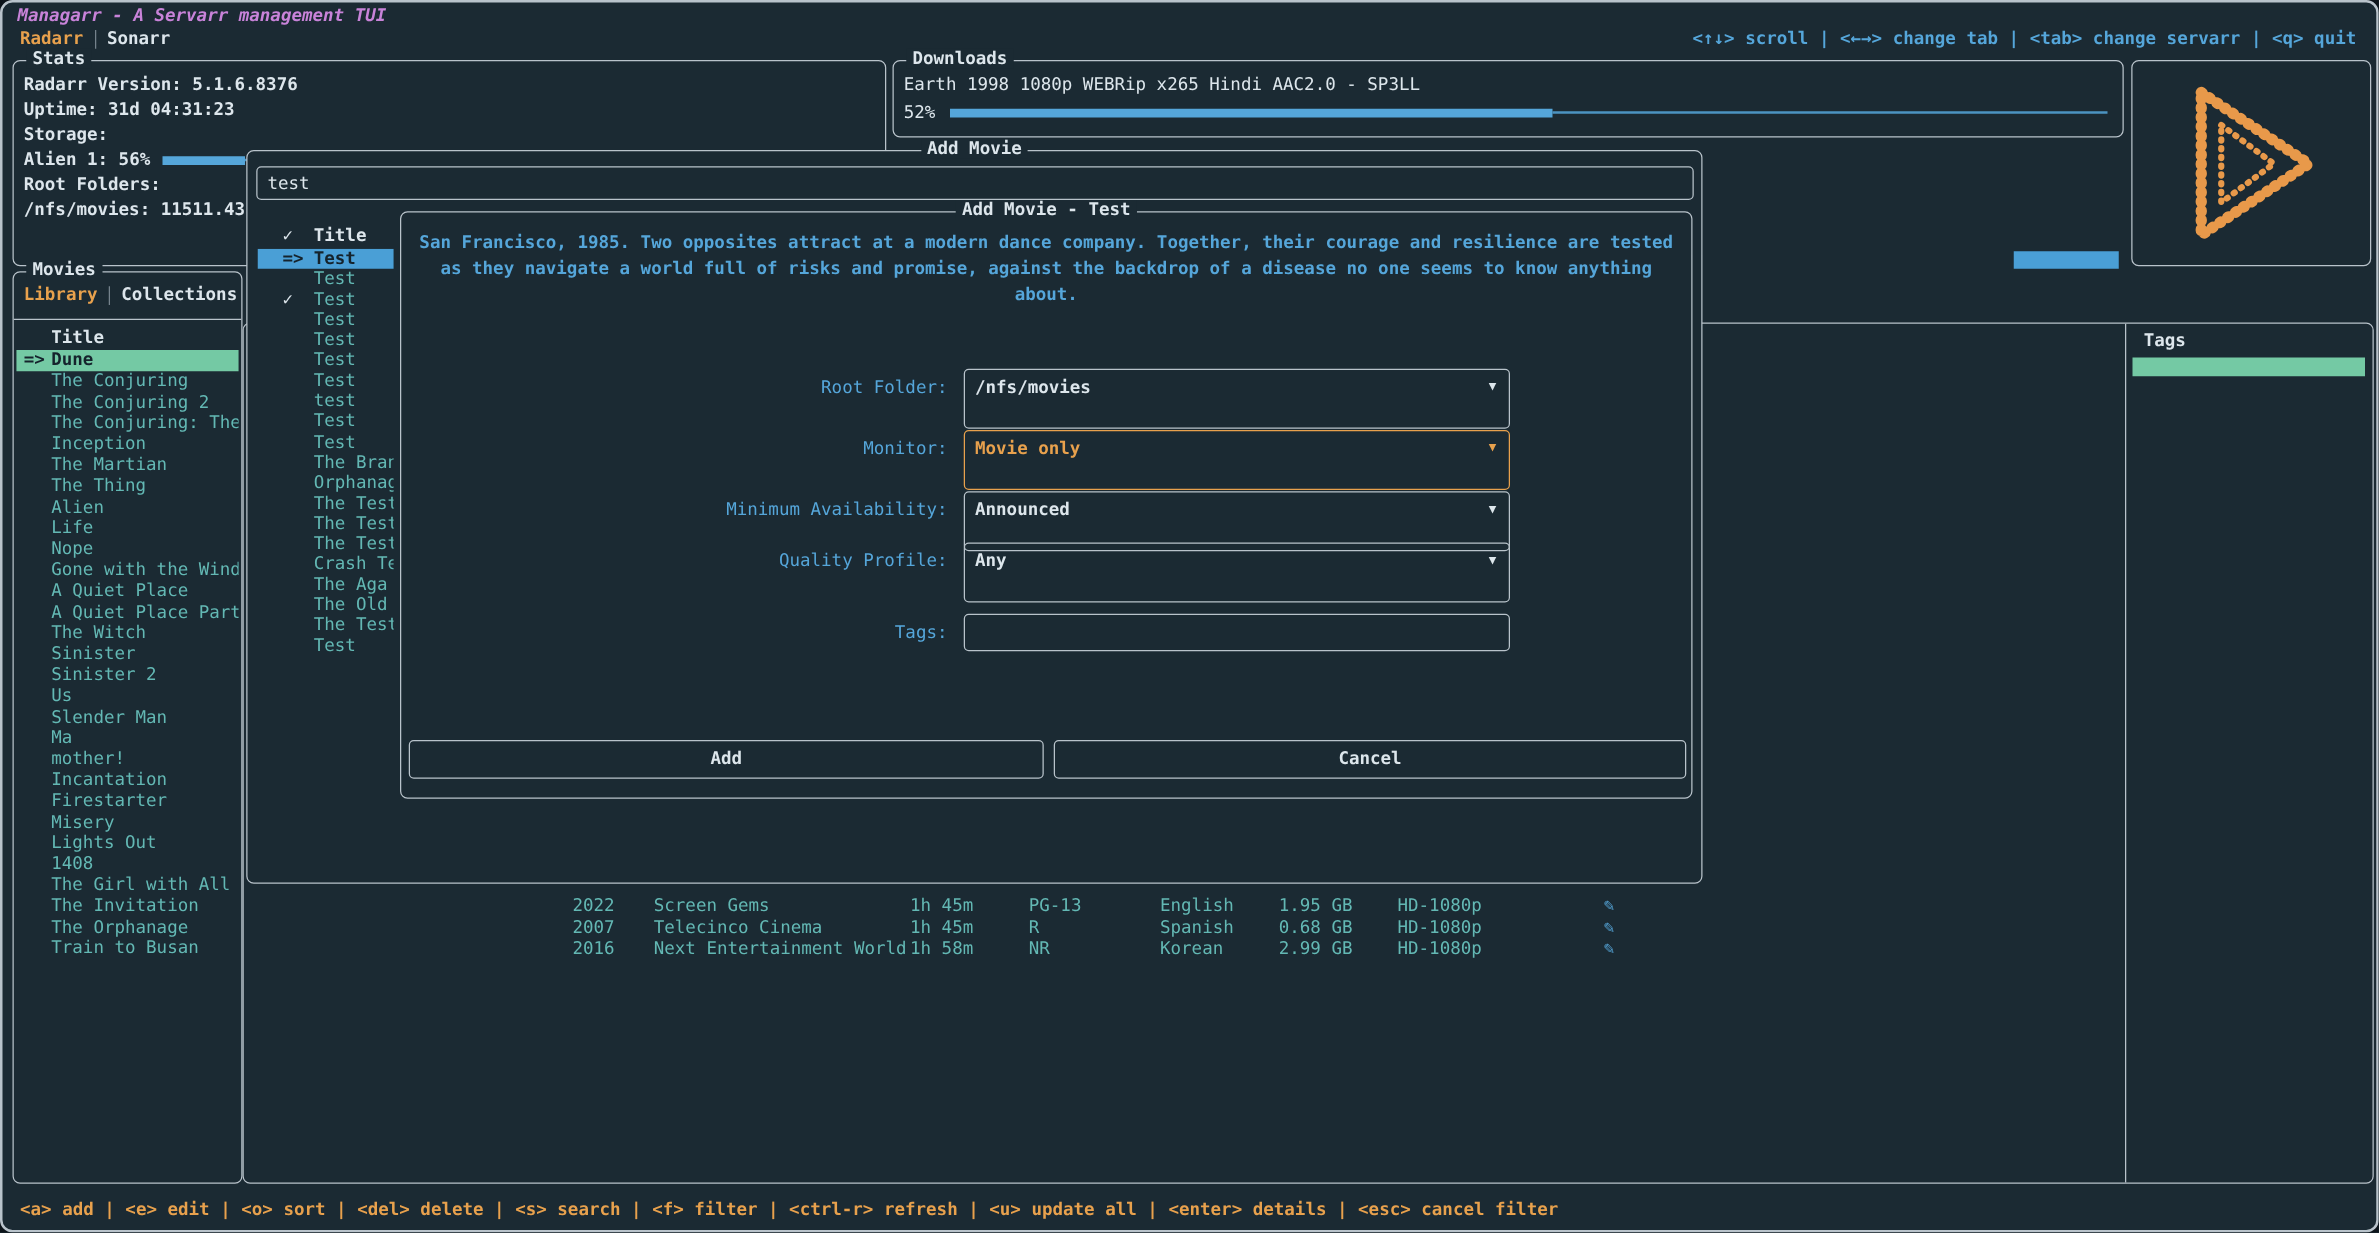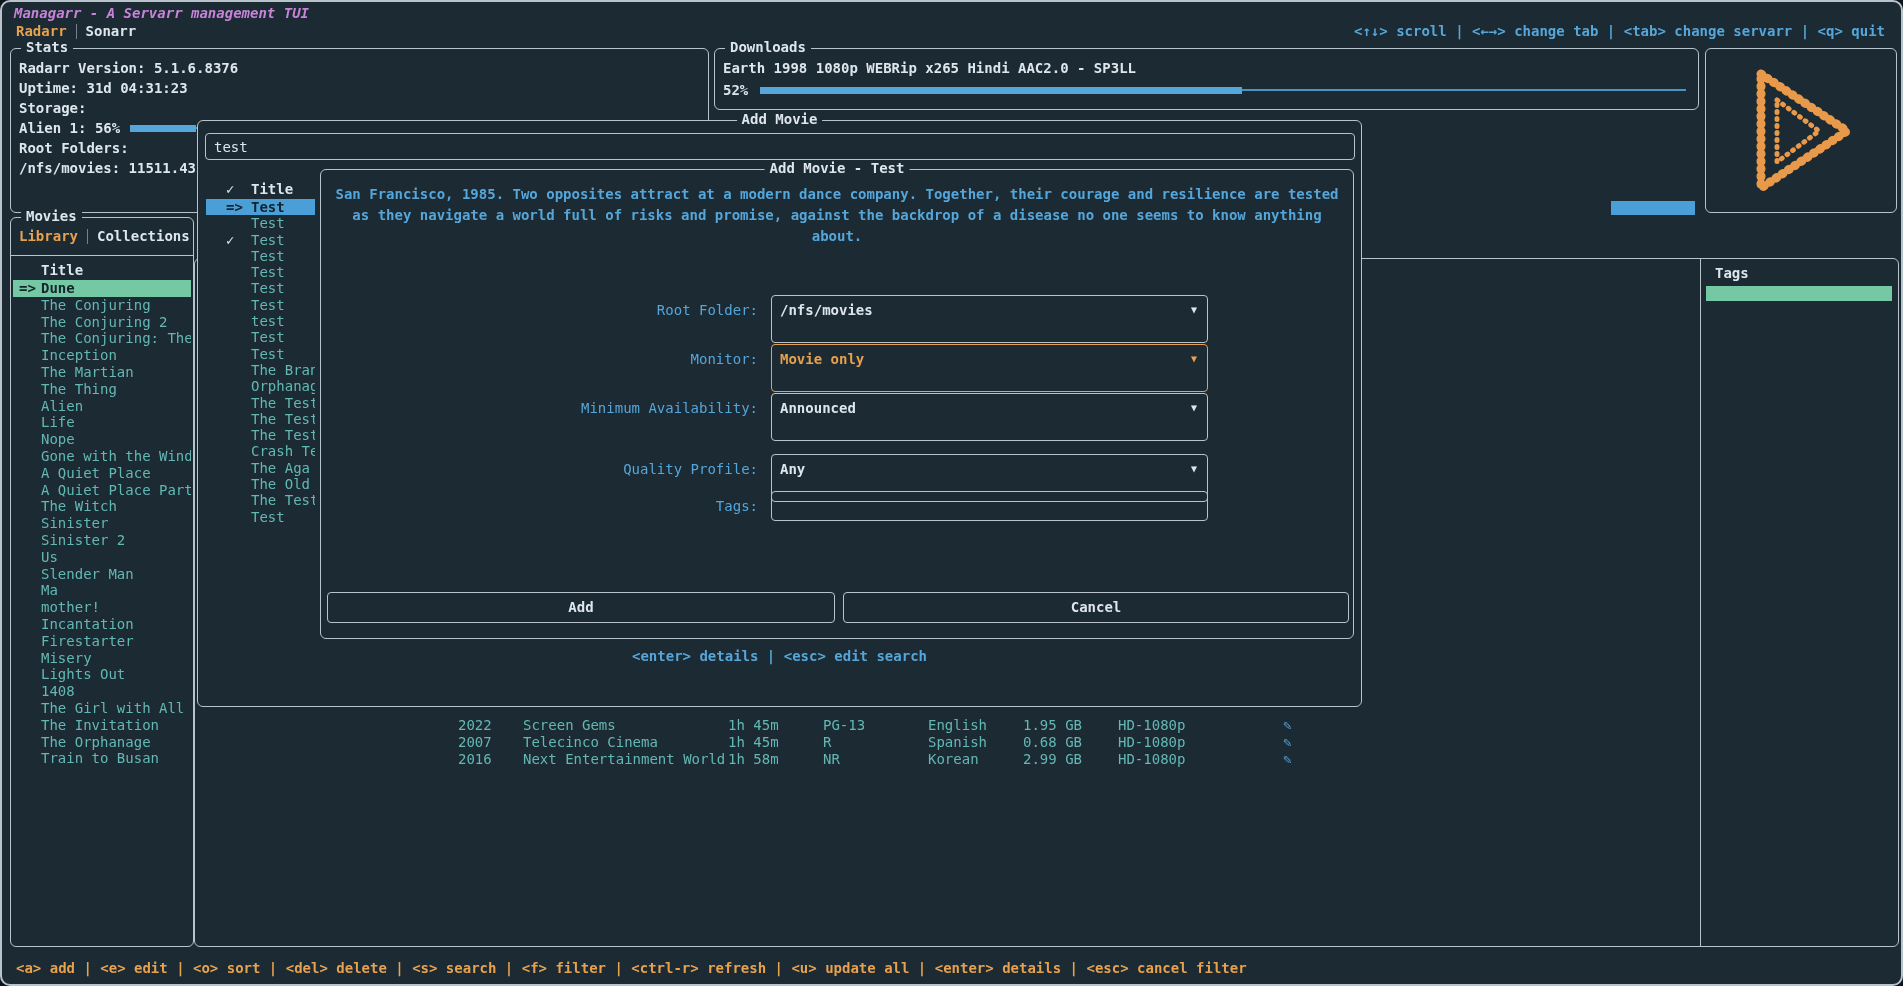--- a/index.html
+++ b/index.html
@@ -27,21 +27,21 @@
   .stat-lines{position:absolute;left:8px;top:9px;right:8px}
   .stat-line{height:20px;line-height:20px;font-weight:bold;white-space:pre;display:flex;align-items:center}
   .gauge{display:flex;align-items:center;margin-left:10px}
   .gauge-fill{height:7px;background:var(--blue,#55a6da)}
   .gauge-tail{flex:1;height:2px;background:var(--blue,#55a6da);opacity:.85}
   .disk-gauge{width:118px}
 
   
   .downloads-box{left:712px;top:46px;width:985px;height:62px}
   .dl-lines{position:absolute;left:8px;top:8px;right:8px}
-  .dl-line{height:22px;line-height:22px;font-weight:bold;white-space:pre;display:flex;align-items:center}
+  .dl-line{height:22px;line-height:22px;font-weight:normal;white-space:pre;display:flex;align-items:center}
   .dl-gauge{flex:1;margin-left:12px;margin-right:4px}
 
   
   .logo-box{left:1703px;top:46px;width:192px;height:165px;display:flex;align-items:center;justify-content:center}
 
   
   .movies-box{left:8px;top:215px;width:184px;height:730px;z-index:2}
   .movies-tabs{position:absolute;left:8px;top:10px;display:flex;align-items:center}
   .movies-tab-sep{position:absolute;left:0;right:0;top:37px;border-top:1px solid var(--border,#b9c3cb)}
   .mtitle-header{position:absolute;left:30px;top:44px;font-weight:bold;color:var(--text,#dde6ec)}
@@ -397,21 +397,20 @@
         </div>
         <div class="rrow">
           <span class="rmark"></span>
           <span class="rtitle">The Test</span>
         </div>
         <div class="rrow">
           <span class="rmark"></span>
           <span class="rtitle">Test</span>
         </div>
       </div>
-    <div class="popup-help">&lt;enter&gt; details | &lt;esc&gt; edit search</div>
   </div>
 
   <div class="box opaque modal">
     <span class="box-title center">Add Movie - Test</span>
     <div class="modal-desc">San Francisco, 1985. Two opposites attract at a modern dance company. Together, their courage and resilience are tested as they navigate a world full of risks and promise, against the backdrop of a disease no one seems to know anything about.</div>
 
     <div class="form-row" style="top:125px">
       <div class="form-label">Root Folder:</div>
       <div class="form-control">
         <span>/nfs/movies</span>
@@ -425,21 +424,21 @@
         <span class="dd-arrow">▼</span>
       </div>
     </div>
     <div class="form-row" style="top:223px">
       <div class="form-label">Minimum Availability:</div>
       <div class="form-control">
         <span>Announced</span>
         <span class="dd-arrow">▼</span>
       </div>
     </div>
-    <div class="form-row" style="top:284px">
+    <div class="form-row" style="top:264px">
       <div class="form-label">Quality Profile:</div>
       <div class="form-control">
         <span>Any</span>
         <span class="dd-arrow">▼</span>
       </div>
     </div>
     <div class="form-row" style="top:321px">
       <div class="form-label">Tags:</div>
       <input class="form-input" type="text" value="" style="">
     </div>

